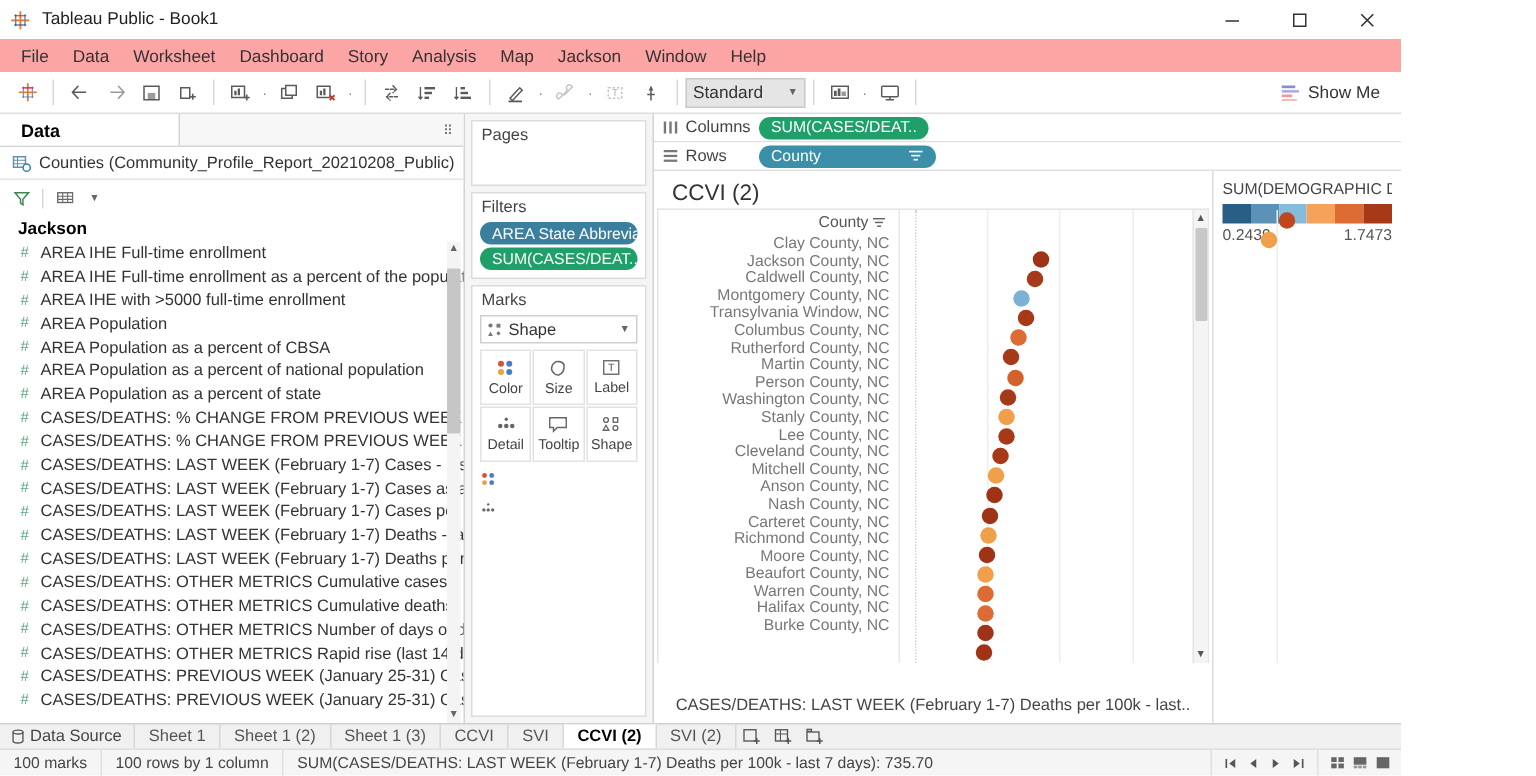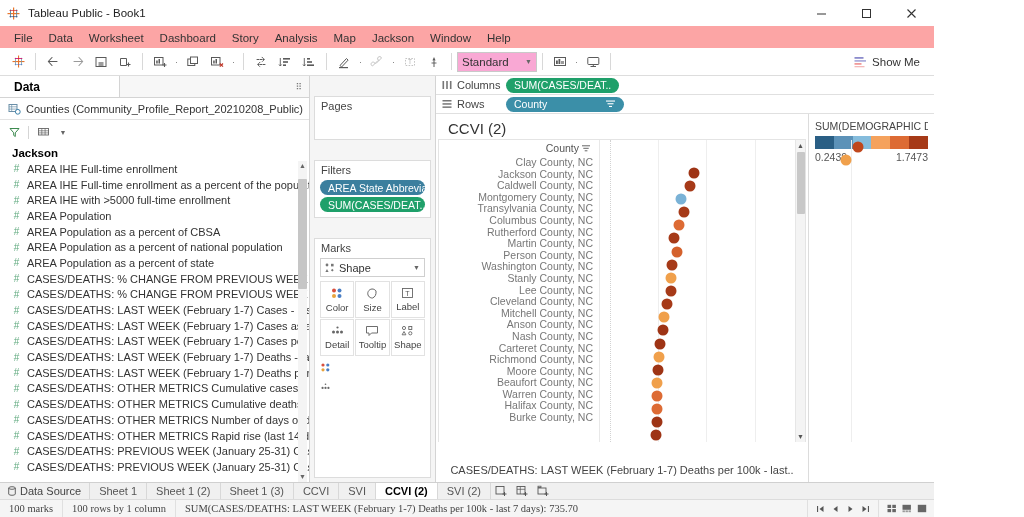--- a/index.html
+++ b/index.html
@@ -25,21 +25,21 @@
   .menuitem { padding:2px 8px; font-size:11.5px; color:#333; line-height:16px; }
 
   
   .toolbar { height:28px; background:#fff; border-bottom:1px solid #ddd; display:flex;
              align-items:center; padding:0 6px; flex:0 0 28px; }
   .tbtn { width:24px; height:22px; display:flex; align-items:center; justify-content:center;
           color:#5a5a5a; }
   .tbtn.dis { color:#c4c4c4; }
   .tsep { width:1px; height:17px; background:#d8d8d8; margin:0 5px; }
   .tdot { width:9px; display:flex; align-items:center; justify-content:center; color:#777; font-size:9px; }
-  .sel-standard { height:20px; width:80px; border:1px solid #c9c9c9; background:#f9a8d4;
+  .sel-standard { height:20px; width:80px; border:1px solid #c9c9c9; background:#e5e5e5;
                   display:flex; align-items:center; font-size:11.5px; color:#333; padding:0 4px;
                   justify-content:space-between; }
   .sel-standard .cv { font-size:7px; color:#666; }
   .showme { margin-left:auto; display:flex; align-items:center; gap:5px; padding:0 8px;
             font-size:11.5px; color:#333; }
 
   
   .body { flex:1; display:flex; min-height:0; background:#fff; }
 
   
@@ -69,21 +69,21 @@
            font-size:11px; color:#333; white-space:nowrap; overflow:hidden; }
   .fglyph { color:#5fa97f; font-size:10px; width:9px; text-align:center; flex:0 0 9px; }
   .fl-scroll { position:absolute; right:2px; top:0; bottom:0; width:9px; background:#f4f4f4; }
   .fl-thumb { position:absolute; right:2px; width:9px; background:#c6c6c6; border-radius:1px; }
   .fl-arrow { position:absolute; right:2px; width:9px; height:10px; text-align:center;
               font-size:7px; color:#666; line-height:10px; }
 
   
   .midpane { width:126px; background:#f5f5f5; border-right:1px solid #d4d4d4;
              display:flex; flex-direction:column; padding:4px; gap:4px; }
-  .card { background:#fff; border:1px solid #dcdcdc;margin-top:16px; }
+  .card { background:#fff; border:1px solid #dcdcdc; }
   .card-hdr { font-size:11px; color:#444; padding:3px 6px 2px; }
   .pages-card { height:44px; }
   .filters-card { }
   .marks-card { flex:1; display:flex; flex-direction:column; }
   .pill { height:15px; border-radius:8px; color:#fff; font-size:10.5px;
           display:flex; align-items:center; padding:0 8px; margin:2px 5px;
           white-space:nowrap; overflow:hidden; }
   .pill.blue { background:#3b7f9e; }
   .pill.green { background:#1fa06a; }
   .pill.teal { background:#3b8fa8; }
@@ -143,21 +143,21 @@
   .tabbar { height:17px; background:#f0f0f0; border-top:1px solid #d0d0d0;
             display:flex; align-items:stretch; flex:0 0 17px; }
   .tb-ds { display:flex; align-items:center; gap:4px; padding:0 8px; font-size:11px;
            color:#444; border-right:1px solid #d8d8d8; }
   .sheettab { display:flex; align-items:center; padding:0 9px; font-size:11px; color:#555;
               border-right:1px solid #d8d8d8; }
   .sheettab.active { background:#fff; color:#000; font-weight:bold; }
   .newbtn { width:21px; display:flex; align-items:center; justify-content:center; color:#555; }
   .tabfill { flex:1; }
   .statusbar { height:18px; background:#f5f5f5; border-top:1px solid #dcdcdc;
-               display:flex; align-items:center; flex:0 0 18px;font-family:Liberation Serif, serif; }
+               display:flex; align-items:center; flex:0 0 18px; }
   .st { padding:0 9px; font-size:10.5px; color:#444; border-right:1px solid #e0e0e0;
         height:18px; display:flex; align-items:center; }
   .st.nb { border-right:0; }
   .st-fill { flex:1; }
   .nav-group { display:flex; align-items:center; gap:2px; padding:0 6px;
                border-left:1px solid #e0e0e0; height:18px; }
   .navb { width:13px; display:flex; align-items:center; justify-content:center;
           color:#555; font-size:8px; }
   svg { display:block; }
 </style>
@@ -648,21 +648,21 @@
                       <rect x="0" y="0.3" width="8" height="1" fill="#666"></rect>
                       <rect x="1.3" y="2.8" width="5.4" height="1" fill="#666"></rect>
                       <rect x="2.7" y="5.3" width="2.7" height="1" fill="#666"></rect>
                     </svg>
                 </span>
               </div>
               <div class="rowlabel">Clay County, NC</div>
               <div class="rowlabel">Jackson County, NC</div>
               <div class="rowlabel">Caldwell County, NC</div>
               <div class="rowlabel">Montgomery County, NC</div>
-              <div class="rowlabel">Transylvania County, NC</div>
+              <div class="rowlabel">Transylvania Window, NC</div>
               <div class="rowlabel">Columbus County, NC</div>
               <div class="rowlabel">Rutherford County, NC</div>
               <div class="rowlabel">Martin County, NC</div>
               <div class="rowlabel">Person County, NC</div>
               <div class="rowlabel">Washington County, NC</div>
               <div class="rowlabel">Stanly County, NC</div>
               <div class="rowlabel">Lee County, NC</div>
               <div class="rowlabel">Cleveland County, NC</div>
               <div class="rowlabel">Mitchell County, NC</div>
               <div class="rowlabel">Anson County, NC</div>

